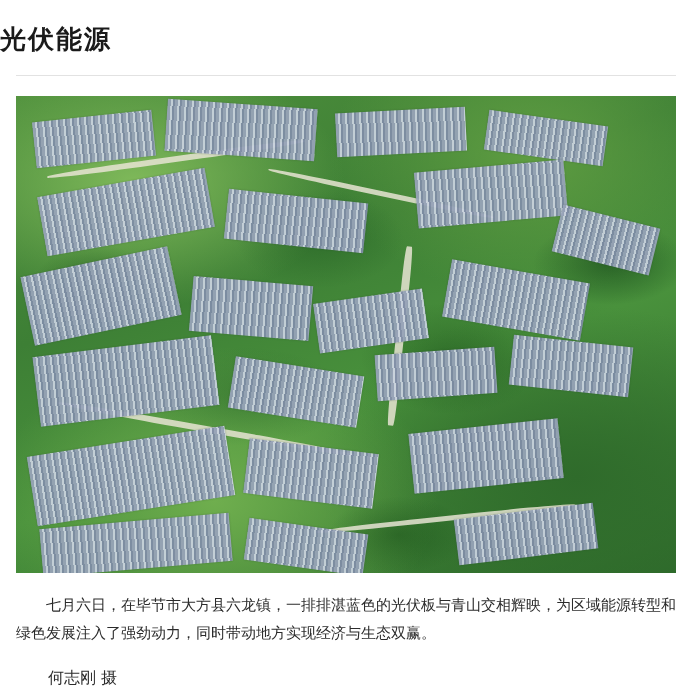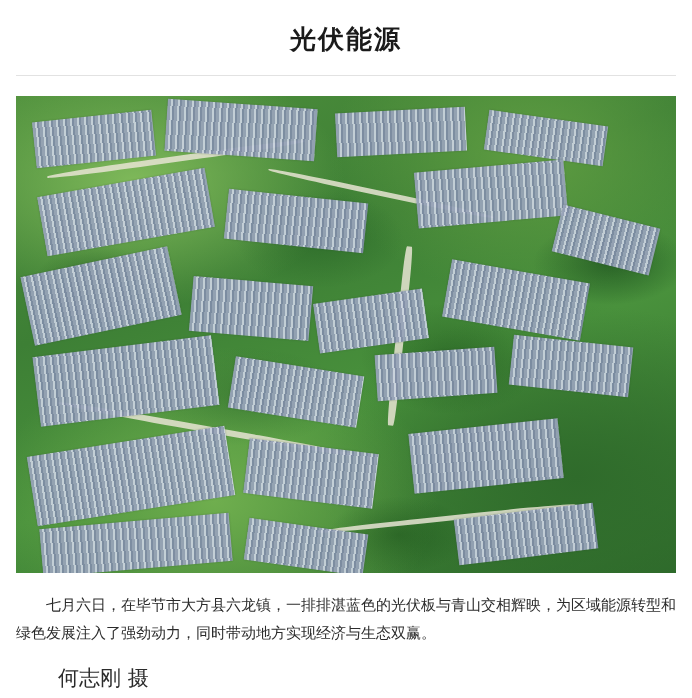--- a/index.html
+++ b/index.html
@@ -14,21 +14,20 @@
     color: #222222;
     overflow: hidden;
   }
   .page {
     width: 692px;
     height: 698px;
     position: relative;
     box-sizing: border-box;
   }
   .title {
-    text-align: center;
     font-size: 26px;
     font-weight: bold;
     color: #1a1a1a;
     letter-spacing: 2px;
     padding-top: 22px;
     padding-bottom: 18px;
     font-family: "DejaVu Sans", "Liberation Sans", sans-serif;
   }
   .divider {
     width: 660px;
@@ -92,21 +91,21 @@
     font-size: 15px;
     line-height: 28px;
     color: #2b2b2b;
     text-align: justify;
     font-family: "DejaVu Sans", "Liberation Sans", sans-serif;
   }
   .caption .indent { display: inline-block; width: 2em; }
   .credit {
     width: 660px;
     margin: 18px auto 0 auto;
-    font-size: 21px;
+    font-size: 16px;
     line-height: 26px;
     color: #2b2b2b;
     font-family: "DejaVu Sans", "Liberation Sans", sans-serif;
   }
   .credit .indent { display: inline-block; width: 2em; }
 </style>
 </head>
 <body>
 
 <div class="page">

